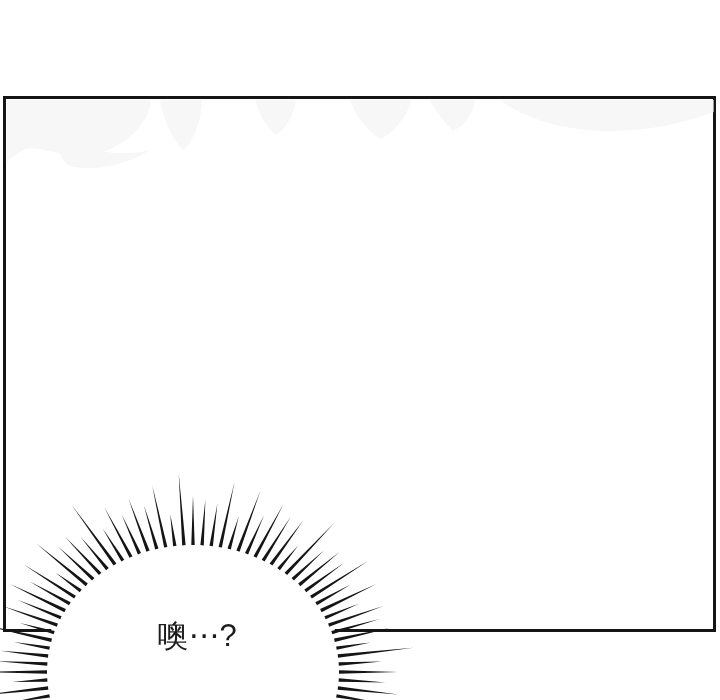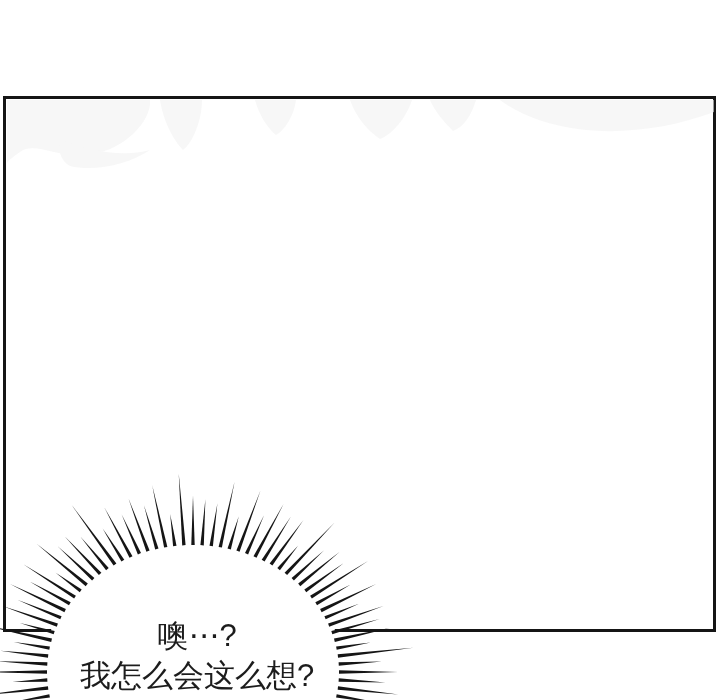--- a/index.html
+++ b/index.html
@@ -171,16 +171,15 @@
           <polygon points="334.8,642.0 334.0,638.6 389.8,627.9" fill="#151515"></polygon>
           <polygon points="336.7,649.8 336.1,646.4 370.6,642.4" fill="#151515"></polygon>
           <polygon points="338.0,657.7 337.7,654.3 413.3,647.7" fill="#151515"></polygon>
           <polygon points="338.8,665.7 338.6,662.3 381.7,661.6" fill="#151515"></polygon>
         </g>
     </g>
   </svg>
 
   <div class="bubble-text" style="color: rgb(28, 28, 28);">
     <div>噢⋯?</div>
-    <div>我怎么会这么想?</div>
   </div>
 
 </div>
 
 </body></html>

